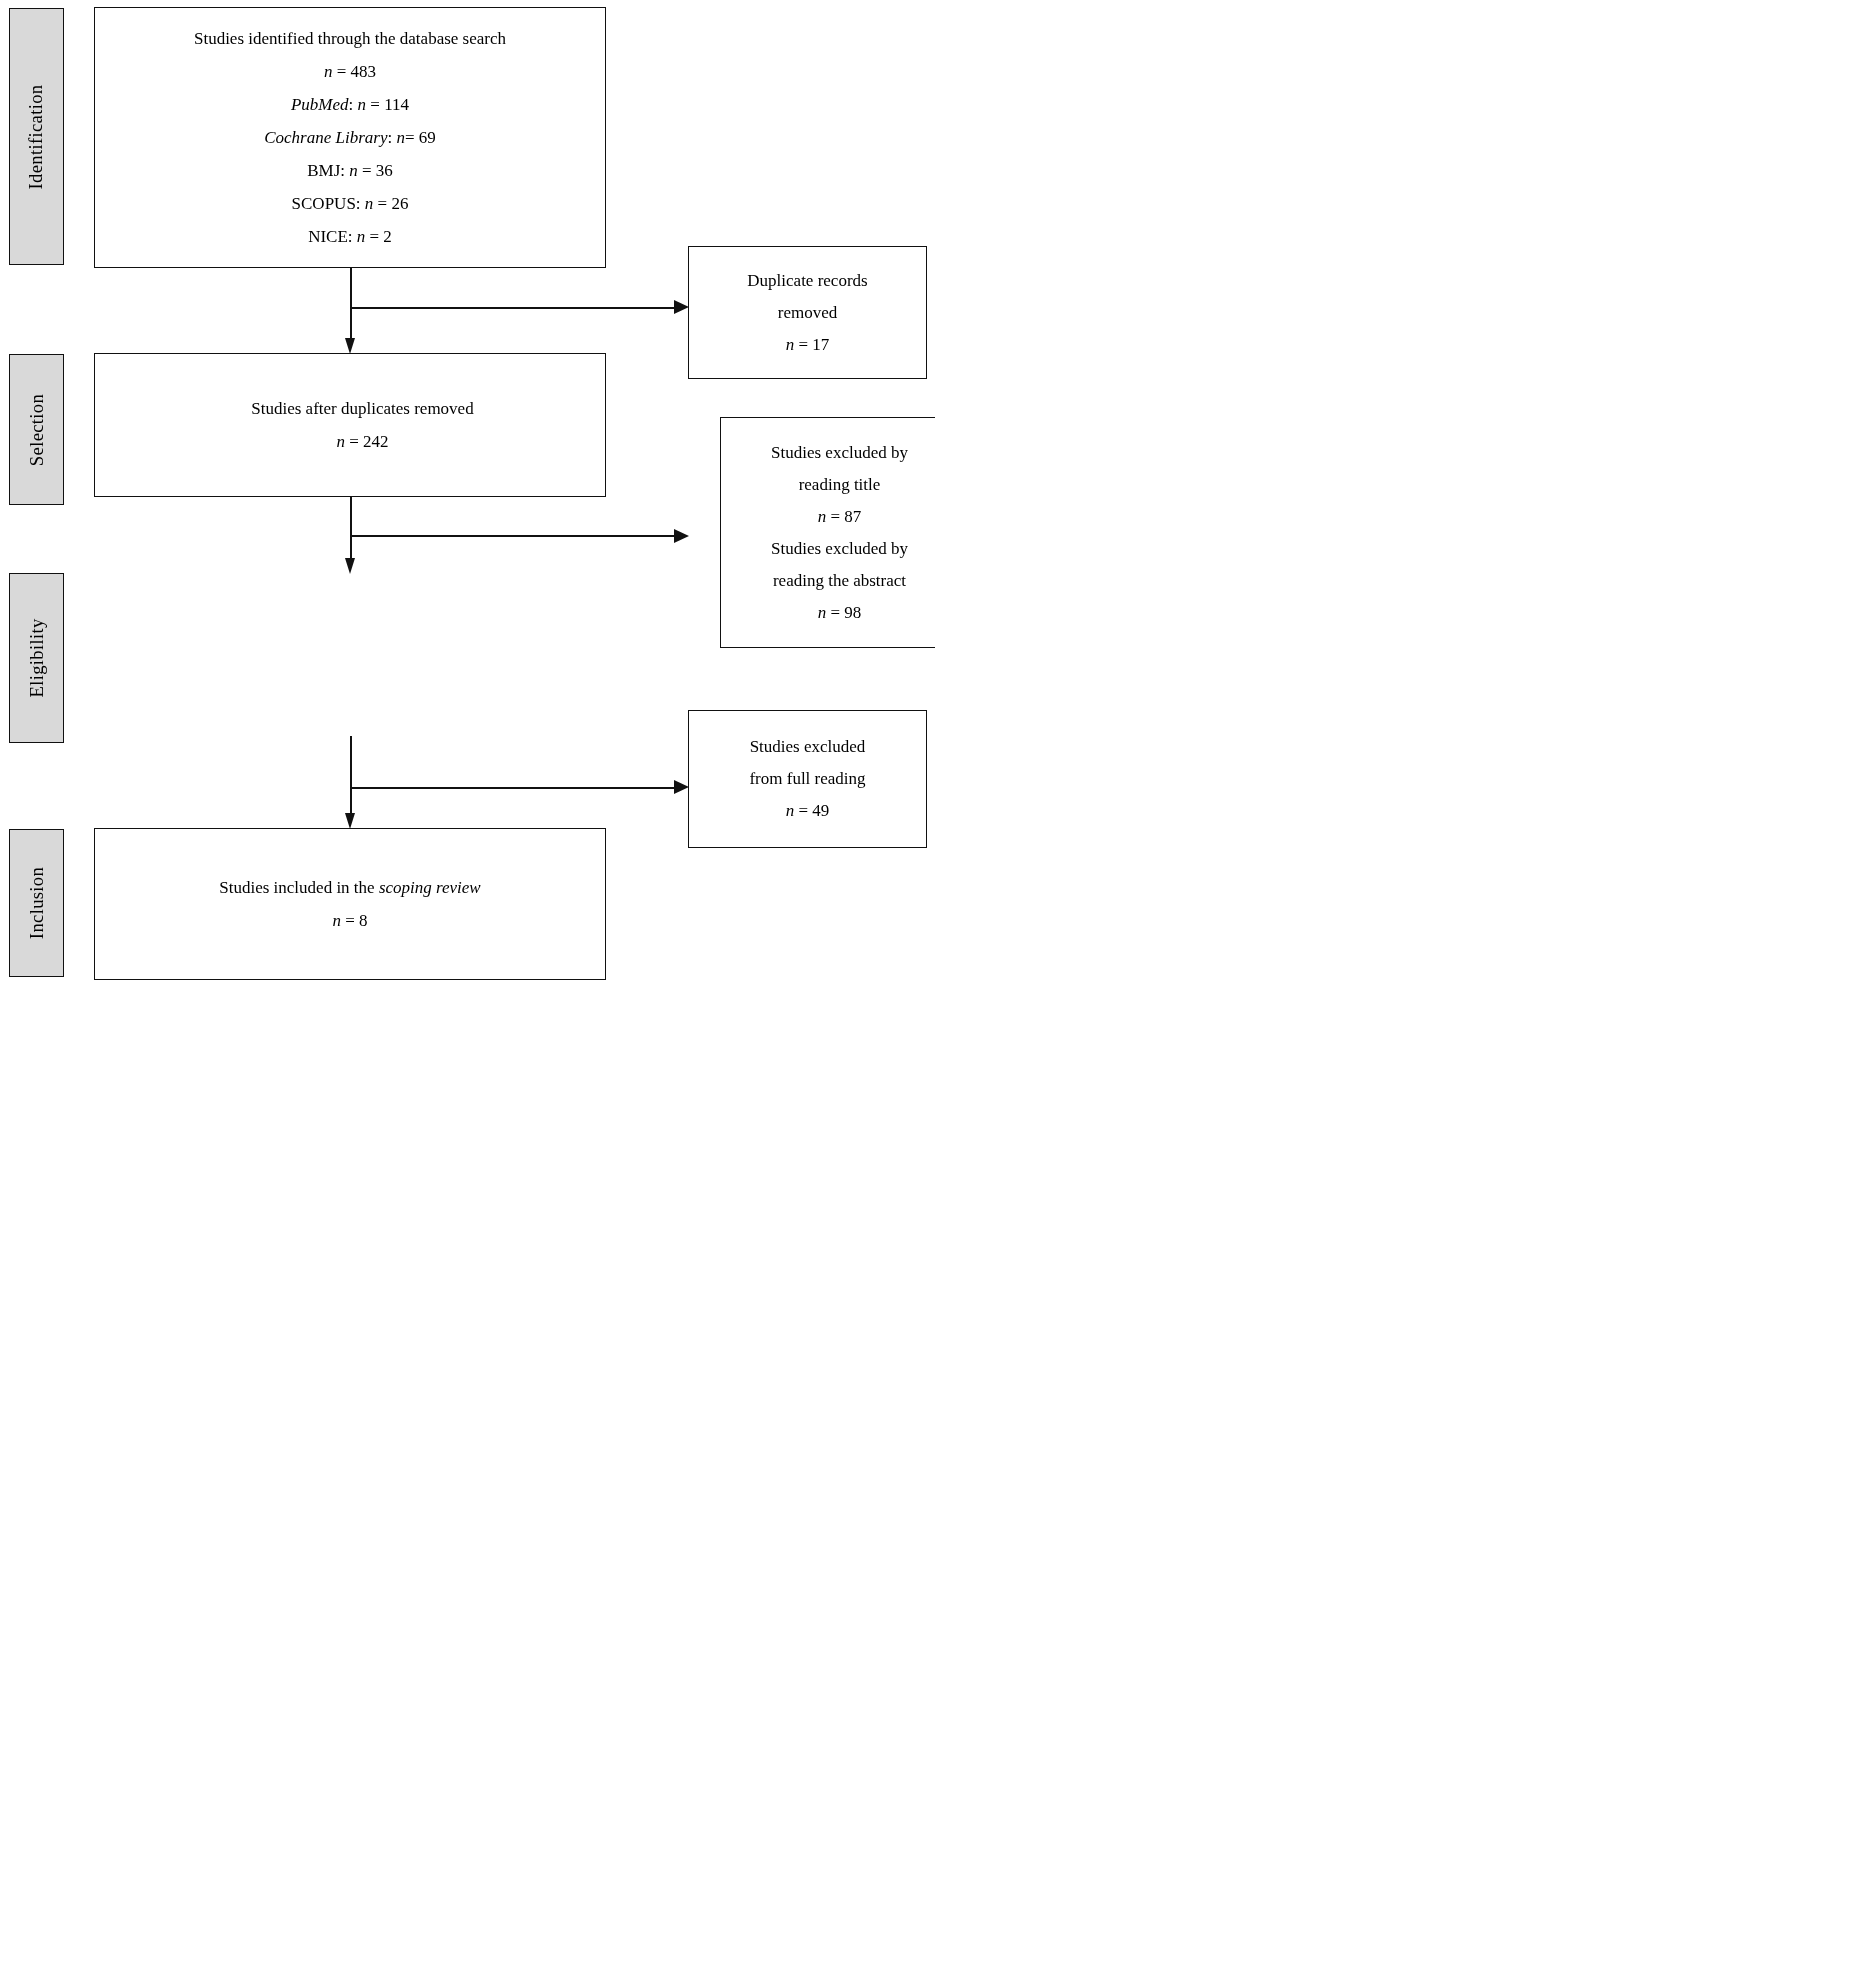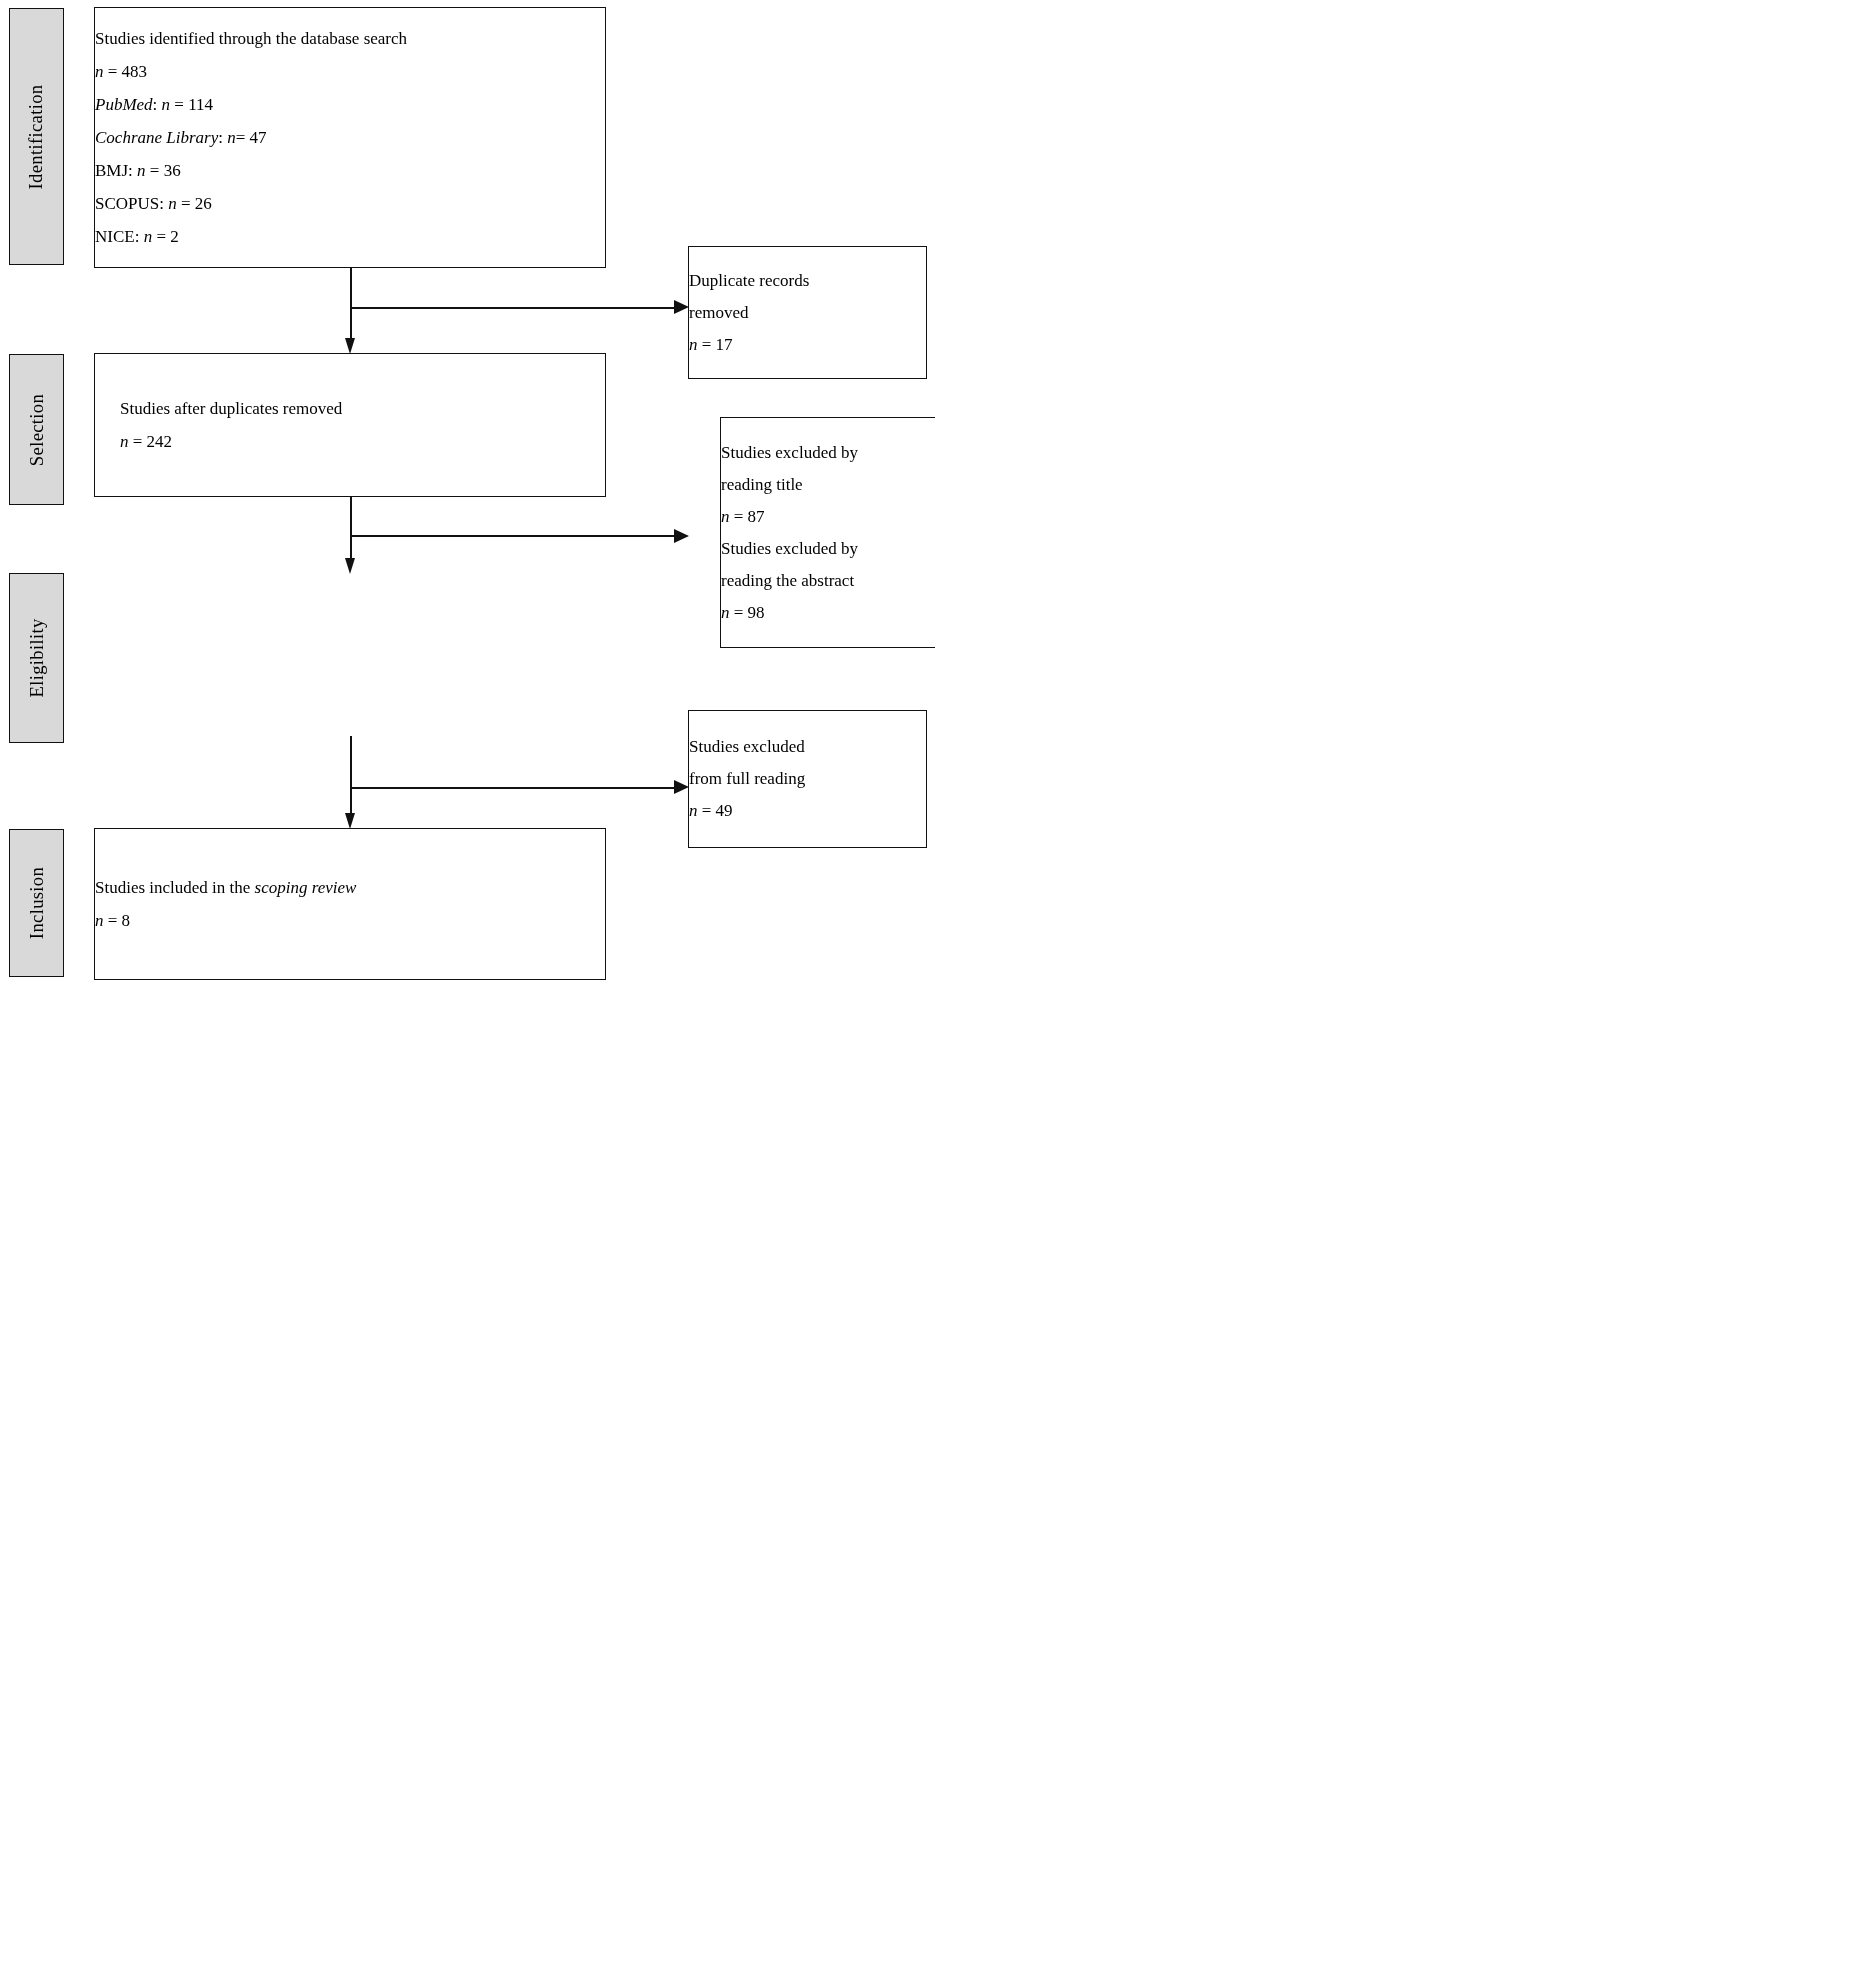--- a/index.html
+++ b/index.html
@@ -34,21 +34,21 @@
   }
 
   
   .mbox, .sbox {
     position: absolute;
     background: var(--box-fill, #ffffff);
     border: 1.6px solid var(--border, #111111);
     box-sizing: border-box;
     display: flex;
     flex-direction: column;
-    align-items: flex-start;
+    align-items: center;
     justify-content: center;
     text-align: center;
   }
   .mbox { left: 94px; width: 512px; }
   .sbox { left: 688px; width: 239px; }
 
   .line { font-size: 17px; line-height: 33px; white-space: nowrap; }
   .sbox .line { line-height: 32px; }
   .it { font-style: italic; }
 
@@ -83,21 +83,21 @@
     <span class="stage-text">Eligibility</span>
   </div>
   <div class="stage" style="top:829px; height:148px;">
     <span class="stage-text">Inclusion</span>
   </div>
 
   <div class="mbox" style="top:7.1px; height:261px;">
       <div class="line"><span>Studies identified through the database search</span></div>
       <div class="line"><span class="it">n</span><span> = 483</span></div>
       <div class="line"><span class="it">PubMed</span><span>: </span><span class="it">n</span><span> = 114</span></div>
-      <div class="line"><span class="it">Cochrane Library</span><span>: </span><span class="it">n</span><span>= 47</span></div>
+      <div class="line"><span class="it">Cochrane Library</span><span>: </span><span class="it">n</span><span>= 69</span></div>
       <div class="line"><span>BMJ: </span><span class="it">n</span><span> = 36</span></div>
       <div class="line"><span>SCOPUS: </span><span class="it">n</span><span> = 26</span></div>
       <div class="line"><span>NICE: </span><span class="it">n</span><span> = 2</span></div>
     </div>
   <div class="mbox" style="top:353px; height:144px;padding-left:25px;">
       <div class="line"><span>Studies after duplicates removed</span></div>
       <div class="line"><span class="it">n</span><span> = 242</span></div>
     </div>
   <div class="mbox" style="top:828px; height:152px;">
       <div class="line"><span>Studies included in the </span><span class="it">scoping review</span></div>

